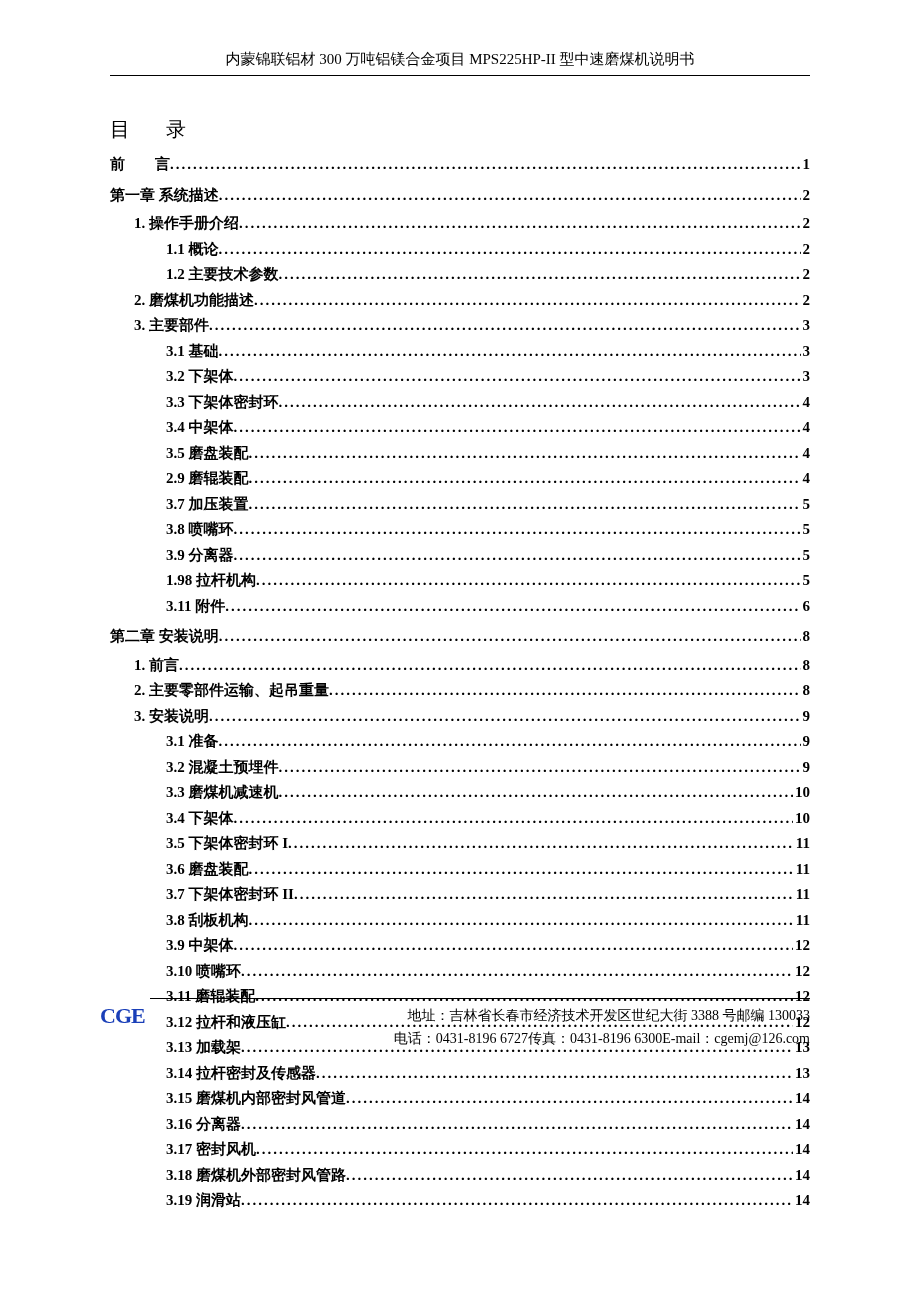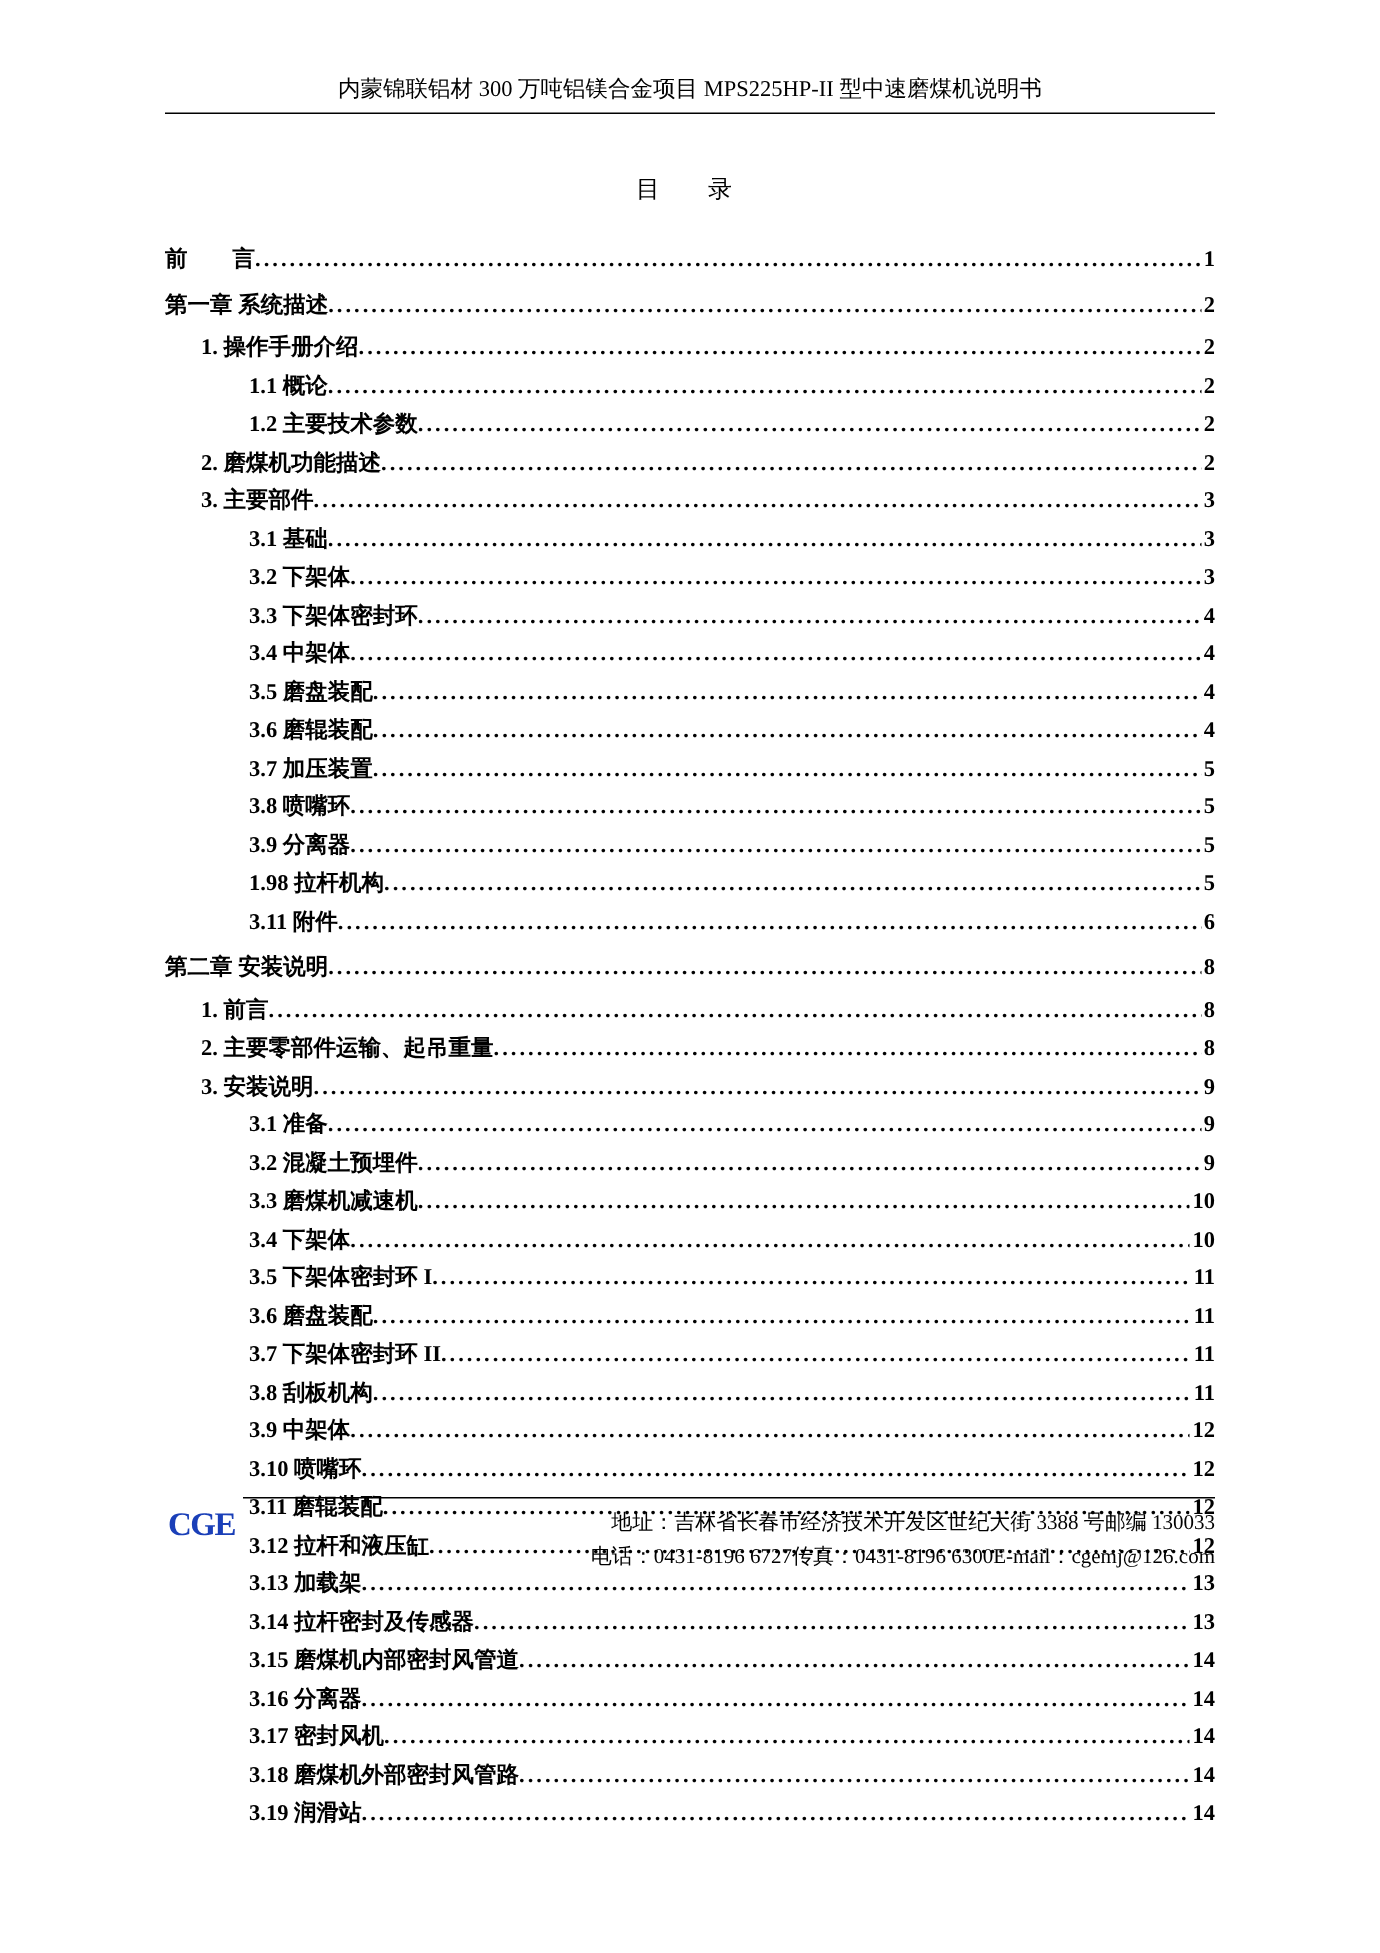--- a/index.html
+++ b/index.html
@@ -23,24 +23,24 @@
   .header-line {
     font-size: 15px;
     text-align: center;
     padding-bottom: 6px;
   }
   .header-rule {
     border-bottom: 1px solid #000;
     margin-bottom: 40px;
   }
   .title {
-    text-align: center;
-    font-size: 16px;
+    text-align: left;
+    font-size: 20px;
     letter-spacing: 8px;
-    margin-bottom: 24px;
+    margin-bottom: 9px;
   }
   .toc { }
   .toc-row {
     display: flex;
     align-items: baseline;
     line-height: 1.7;
     font-size: 15px;
     font-weight: bold;
   }
   .toc-label {
@@ -60,21 +60,21 @@
     white-space: nowrap;
     padding-left: 2px;
   }
   .indent-0 { padding-left: 0; }
   .indent-1 { padding-left: 24px; }
   .indent-2 { padding-left: 56px; text-align: center; }
   .chapter-gap { margin-top: 5px; margin-bottom: 3px; }
   .footer {
     position: absolute;
     bottom: 50px;
-    left: 112px;
+    left: 100px;
     right: 110px;
     font-size: 14px;
   }
   .footer-rule {
     border-top: 1px solid #000;
     margin-bottom: 6px;
     margin-left: 50px;
   }
   .footer-inner {
     display: flex;
@@ -165,21 +165,21 @@
         <span class="toc-label">3.4 中架体</span>
         <span class="toc-dots"></span>
         <span class="toc-page">4</span>
       </div>
       <div class="toc-row indent-2">
         <span class="toc-label">3.5 磨盘装配</span>
         <span class="toc-dots"></span>
         <span class="toc-page">4</span>
       </div>
       <div class="toc-row indent-2">
-        <span class="toc-label">3.6 磨辊装配</span>
+        <span class="toc-label">2.9 磨辊装配</span>
         <span class="toc-dots"></span>
         <span class="toc-page">4</span>
       </div>
       <div class="toc-row indent-2">
         <span class="toc-label">3.7 加压装置</span>
         <span class="toc-dots"></span>
         <span class="toc-page">5</span>
       </div>
       <div class="toc-row indent-2">
         <span class="toc-label">3.8 喷嘴环</span>

